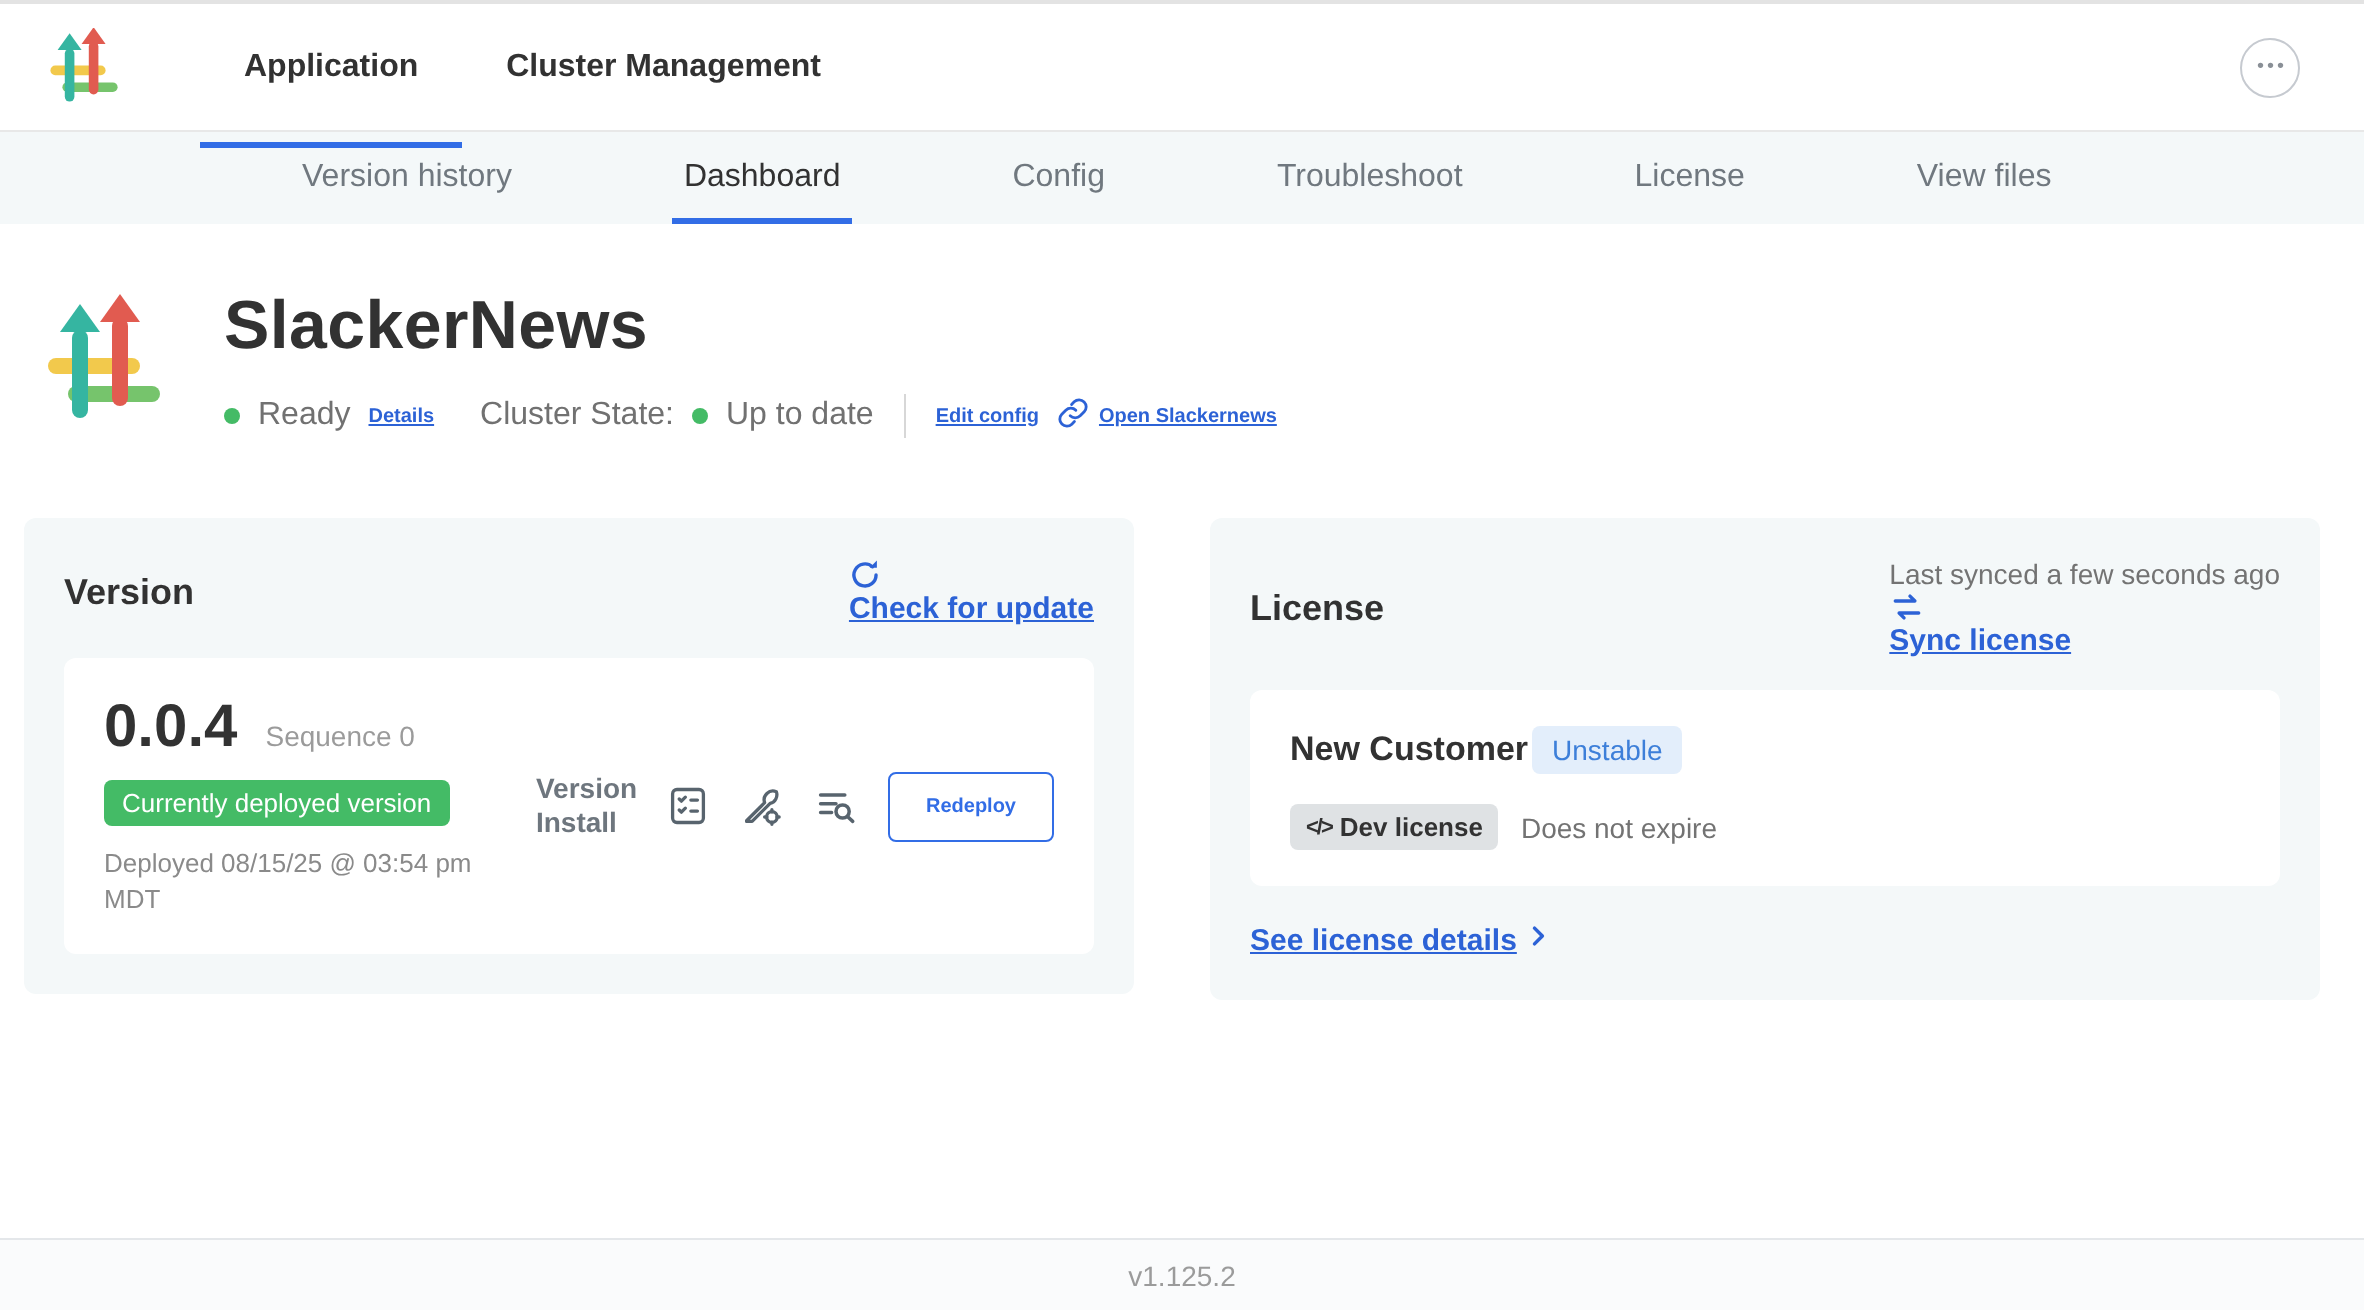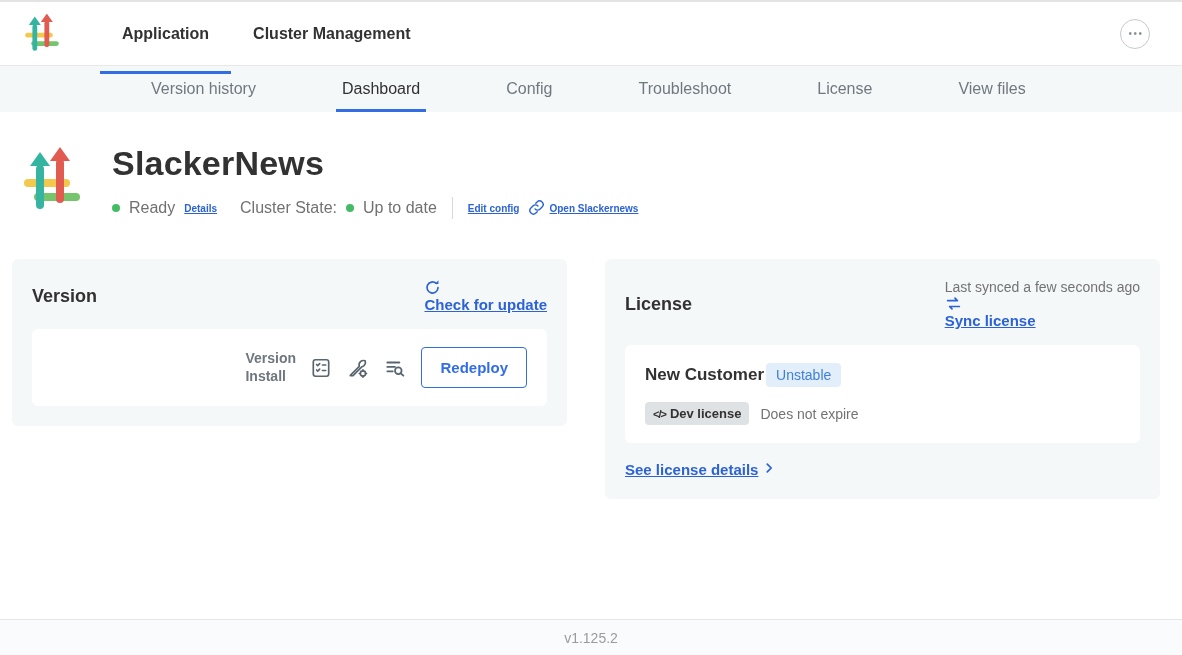--- a/index.html
+++ b/index.html
@@ -88,21 +88,21 @@
     font-size: 13px; padding: 4px 9px; border-radius: 4px;
   }
   .deployed-at { margin-top: 10px; font-size: 13px; color: #8a8a8a; max-width: 212px; line-height: 1.4; }
   .ver-actions { margin-left: auto; display: flex; align-items: center; gap: 15px; }
   .install-type { width: 50px; font-size: 14px; font-weight: 600; color: #6e767e; line-height: 1.25; }
   .ver-icon { color: #58646e; cursor: pointer; display: flex; }
   .ver-icon svg { width: 22px; height: 22px; }
   .redeploy-btn {
     border: 1px solid #326DE6; color: #326DE6; background: #fff;
     font-family: "Liberation Sans", sans-serif;
-    font-size: 15px; font-weight: 700; padding: 11px 18px; border-radius: 4px; cursor: pointer;
+    font-size: 10px; font-weight: 700; padding: 11px 18px; border-radius: 4px; cursor: pointer;
   }
   .card-footer-link { margin-top: 18px; }
   .chev svg { width: 14px; height: 14px; }
 
   .license-row1 { display: flex; align-items: center; gap: 2px; }
   .customer-name { font-size: 17px; font-weight: 700; }
   .channel-badge { background: #e3eefb; color: #3d7fd9; font-size: 14px; padding: 4px 10px; border-radius: 4px; }
   .license-row2 { display: flex; align-items: center; gap: 11px; margin-top: 15px; }
   .type-badge {
     background: #dfe2e4; color: #323232; font-size: 13px; font-weight: 700;
@@ -218,20 +218,28 @@
               <svg viewBox="0 0 16 16" fill="none">
                 <path d="M13.2 8a5.2 5.2 0 1 1-1.7-3.85" stroke="currentColor" stroke-width="1.6" stroke-linecap="round"></path>
                 <path d="M13.6 1.2v3.4h-3.4z" fill="currentColor"></path>
               </svg>
             </span>
             <a class="link">Check for update</a>
           </span>
         </div>
 
         <div class="inner-card version-inner">
+          <div>
+            <div class="ver-row">
+              <span class="ver-number">0.0.4</span>
+              <span class="ver-seq">Sequence 0</span>
+            </div>
+            <span class="deploy-badge">Currently deployed version</span>
+            <div class="deployed-at">Deployed 08/15/25 @ 03:54 pm MDT</div>
+          </div>
           <div class="ver-actions">
             <span class="install-type">Version Install</span>
             <span class="ver-icon">
               <svg viewBox="0 0 20 20" fill="none" stroke="currentColor" stroke-width="1.5">
                 <rect x="3" y="2.5" width="14" height="15" rx="2"></rect>
                 <path d="M6 6.8l1 1 1.8-1.8" stroke-linecap="round" stroke-linejoin="round"></path>
                 <path d="M11.3 7.3h3" stroke-linecap="round"></path>
                 <path d="M6 11.8l1 1 1.8-1.8" stroke-linecap="round" stroke-linejoin="round"></path>
                 <path d="M11.3 12.3h3" stroke-linecap="round"></path>
               </svg>

